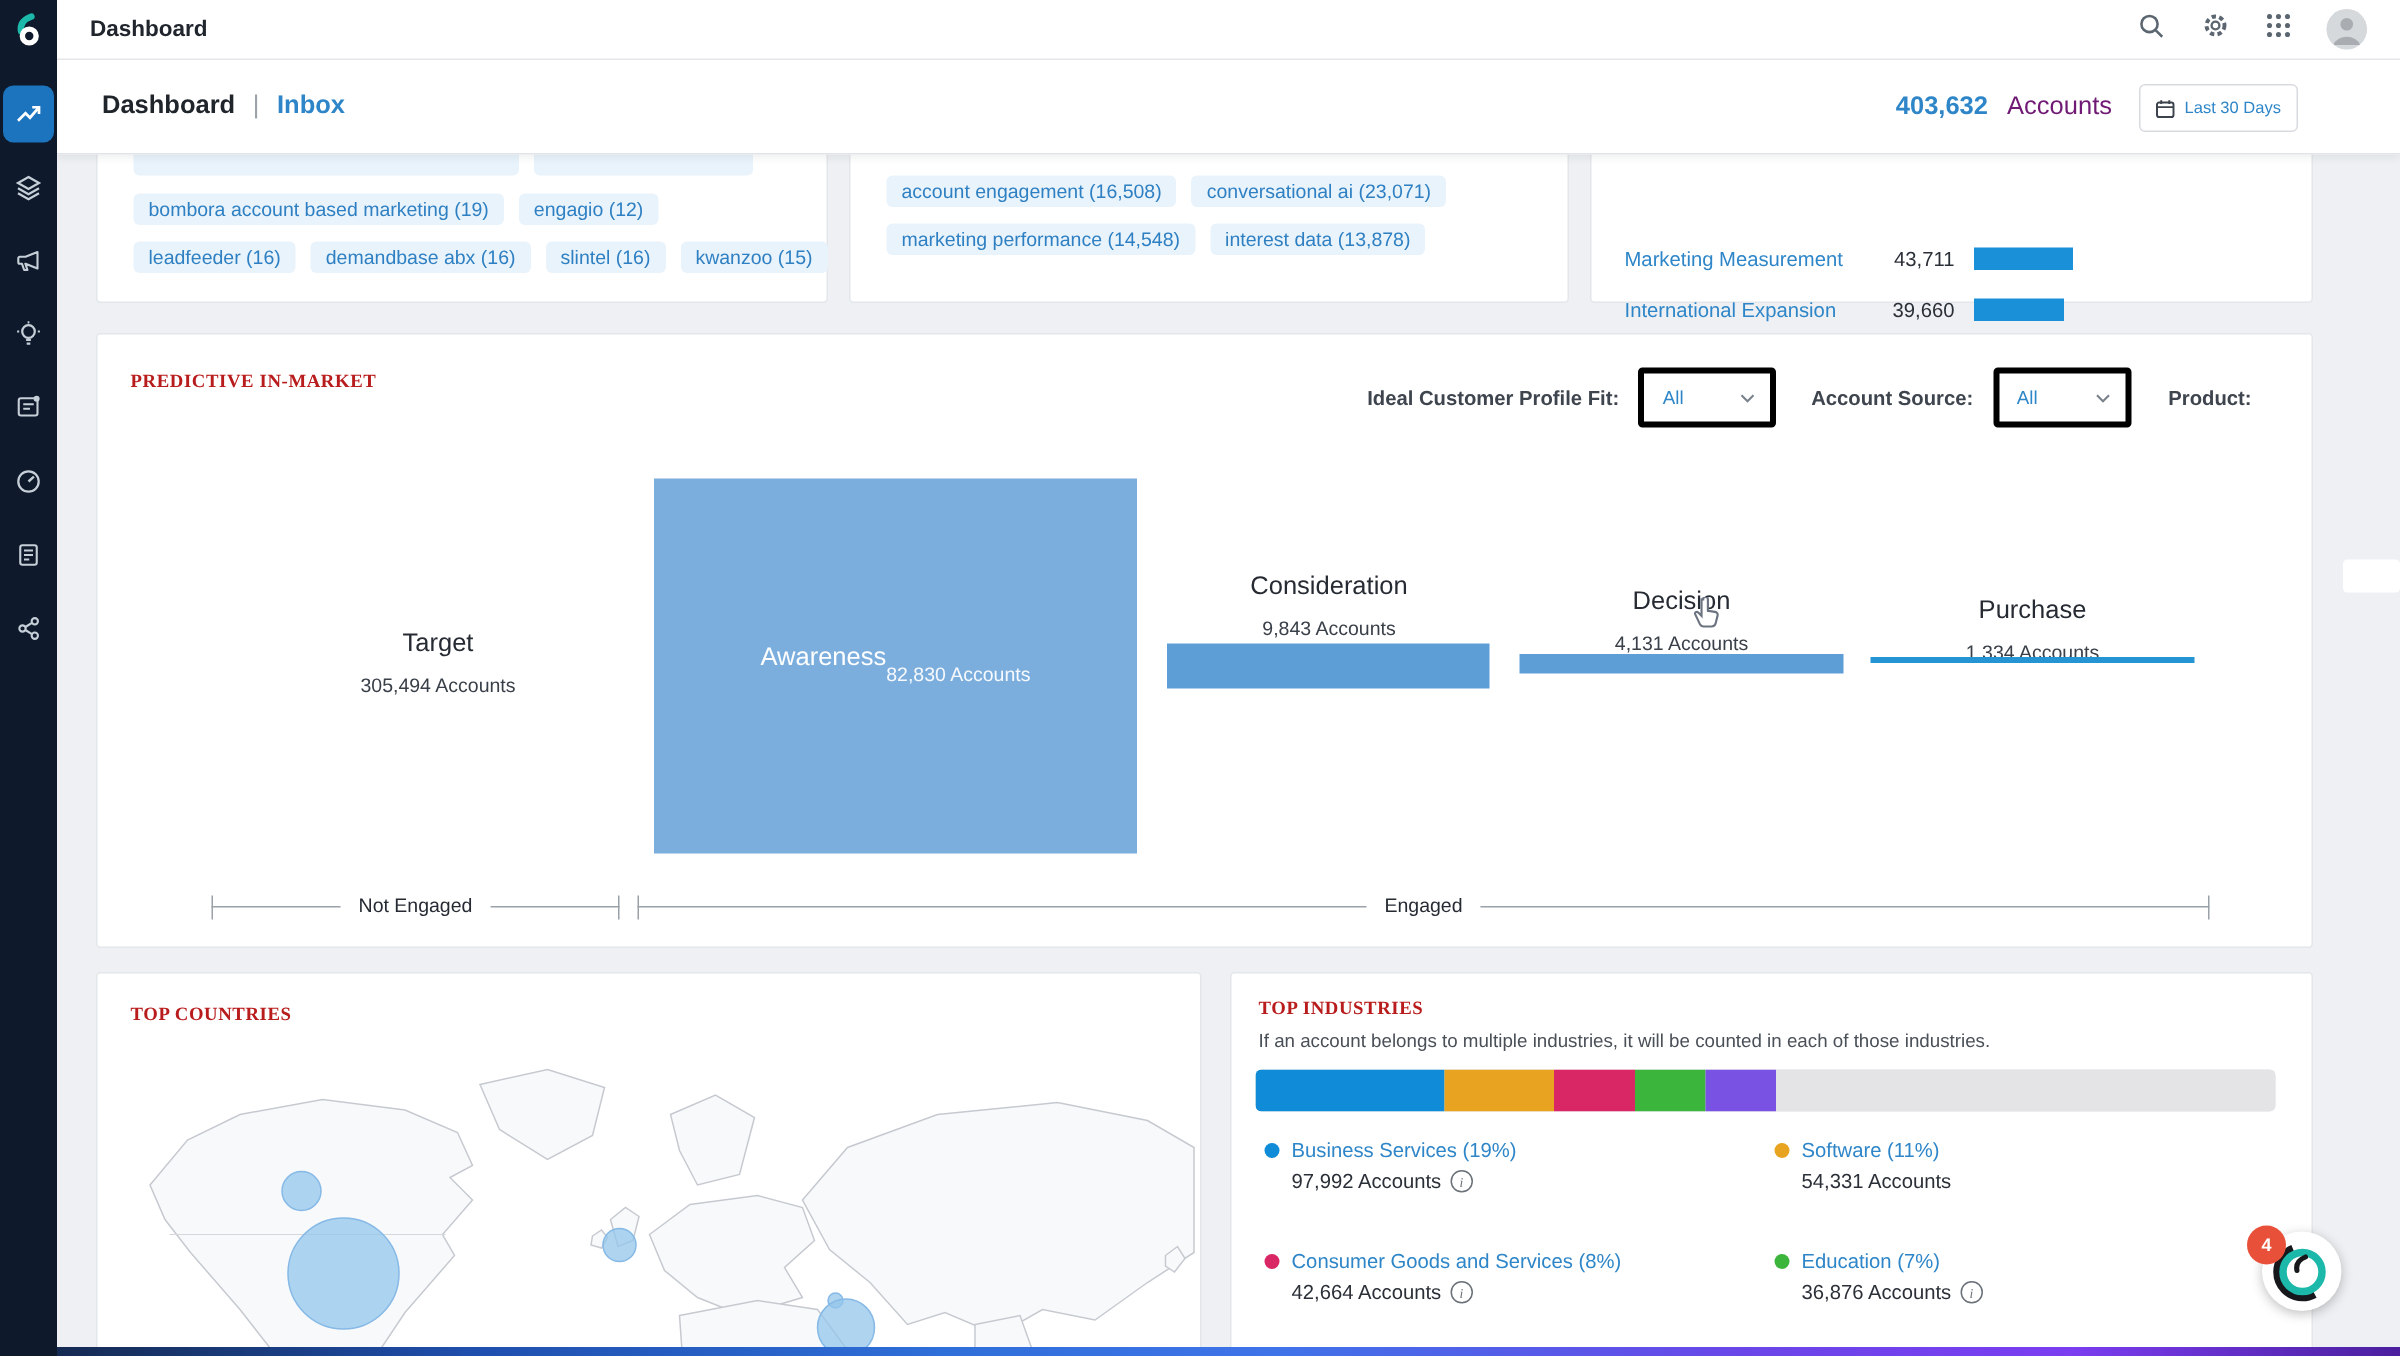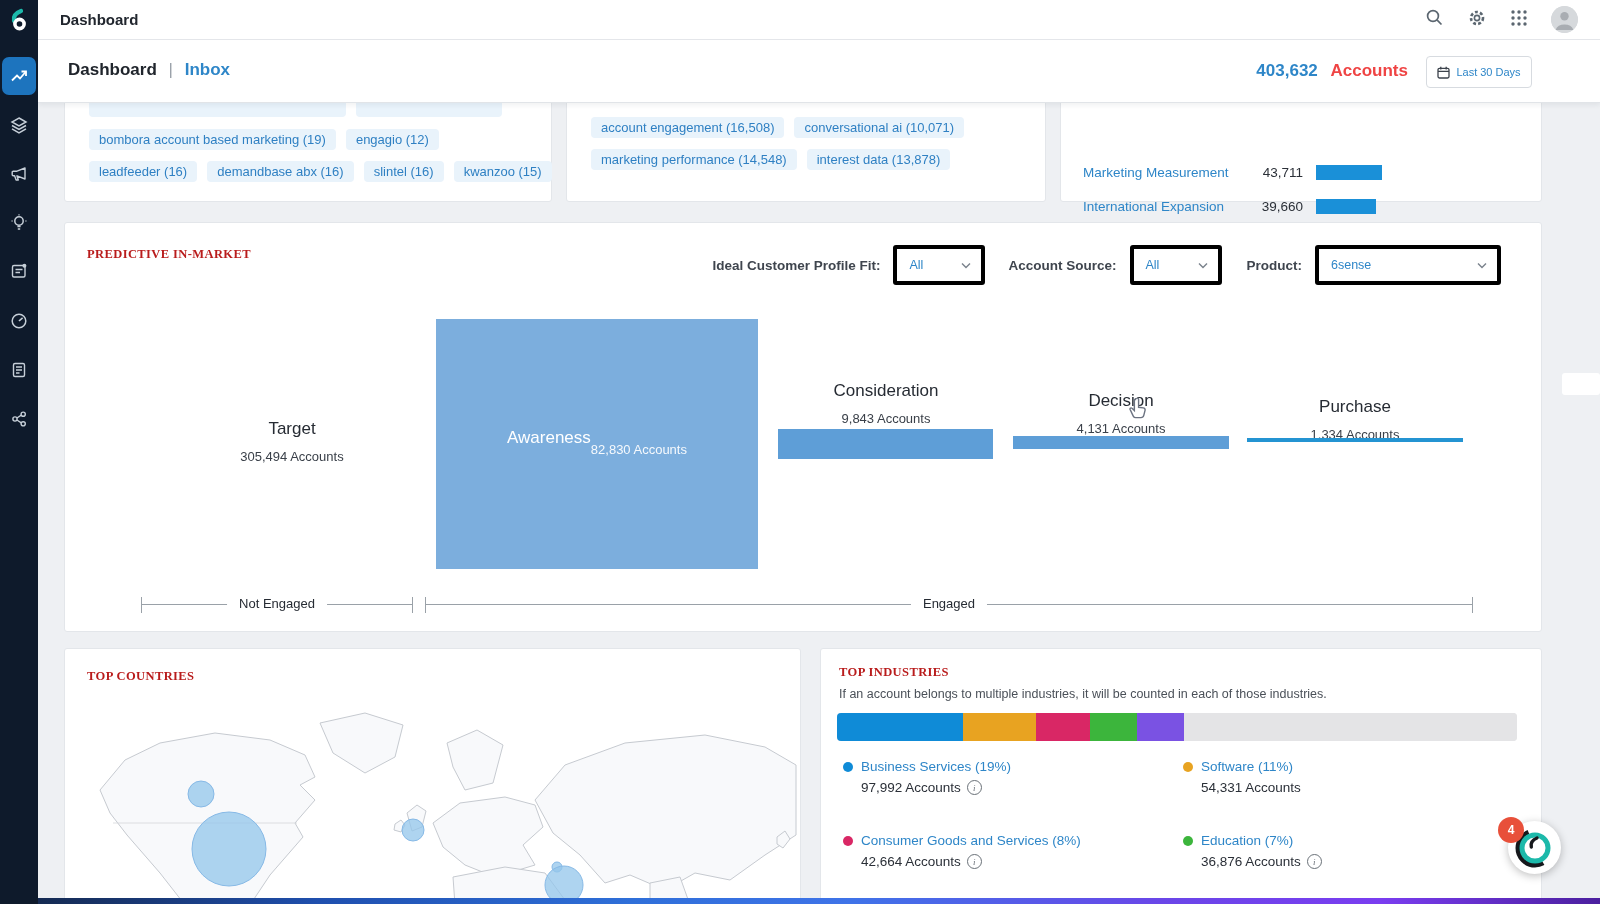--- a/index.html
+++ b/index.html
@@ -18,21 +18,21 @@
   .topbar-title{position:absolute;left:22px;top:11px;font-size:15px;font-weight:700;color:#21262e;}
   .top-icons{position:absolute;right:22px;top:6px;display:flex;align-items:center;gap:23px;}
   .avatar{width:27px;height:27px;border-radius:50%;background:#d6d9dc;overflow:hidden;}
 
   
   .subheader{position:absolute;left:38px;top:40px;width:1562px;height:62px;background:#fff;
              border-bottom:1px solid #e1e4e8;box-shadow:0 2px 5px rgba(30,40,60,.07);z-index:20;}
   .crumbs{position:absolute;left:30px;top:20px;font-size:17px;font-weight:700;}
   .crumb-main{color:#20252c;} .crumb-sep{color:#9aa1a9;font-weight:400;margin:0 7px;} .crumb-sub{color:#2e86c8;}
   .accounts-wrap{position:absolute;right:192px;top:21px;font-size:17px;}
-  .accounts-num{color:#2e86c8;font-weight:600;} .accounts-lbl{color:#ef4444;font-weight:700;margin-left:8px;}
+  .accounts-num{color:#2e86c8;font-weight:600;} .accounts-lbl{color:#701a75;font-weight:400;margin-left:8px;}
   .date-btn{position:absolute;right:68px;top:16px;width:104px;height:30px;background:#fff;border:1px solid #d7dbe0;
             border-radius:4px;display:flex;align-items:center;justify-content:center;gap:6px;
             font-size:11px;color:#2e86c8;cursor:pointer;}
 
   
   .card{position:absolute;background:#fff;border:1px solid #e3e6ea;border-radius:3px;z-index:5;}
   .card-a{left:64px;top:84px;width:486px;height:116px;}
   .card-b{left:566px;top:84px;width:478px;height:116px;}
   .card-c{left:1060px;top:84px;width:480px;height:116px;}
   .card-p{left:64px;top:222px;width:1476px;height:408px;}
@@ -240,21 +240,21 @@
       <span class="tag">leadfeeder (16)</span>
       <span class="tag">demandbase abx (16)</span>
       <span class="tag">slintel (16)</span>
       <span class="tag">kwanzoo (15)</span>
     </div>
   </div>
 
   <div class="card card-b">
     <div class="tag-row" style="top:32px">
       <span class="tag">account engagement (16,508)</span>
-      <span class="tag">conversational ai (10,071)</span>
+      <span class="tag">conversational ai (23,071)</span>
     </div>
     <div class="tag-row" style="top:64px">
       <span class="tag">marketing performance (14,548)</span>
       <span class="tag">interest data (13,878)</span>
     </div>
   </div>
 
   <div class="card card-c">
     <div class="seg-row" style="top:30px">
       <span class="seg-label">Marketing Measurement</span>
@@ -280,26 +280,20 @@
           </svg>
       </div>
       <span class="f-label" style="margin-left:10px">Account Source:</span>
       <div class="f-select sel-s">
         <span class="f-val">All</span>
         <svg width="10" height="7" viewBox="0 0 10 7">
             <polyline points="1,1.5 5,5.5 9,1.5" fill="none" stroke="#7a828c" stroke-width="1.4"></polyline>
           </svg>
       </div>
       <span class="f-label" style="margin-left:12px">Product:</span>
-      <div class="f-select sel-l">
-        <span class="f-val">6sense</span>
-        <svg width="10" height="7" viewBox="0 0 10 7">
-            <polyline points="1,1.5 5,5.5 9,1.5" fill="none" stroke="#7a828c" stroke-width="1.4"></polyline>
-          </svg>
-      </div>
     </div>
 
     <div class="stage-block" style="left:152px;top:196px">
       <div class="stage-name">Target</div>
       <div class="stage-acc">305,494 Accounts</div>
     </div>
 
     <div class="aware-box">
       <div class="stage-name">Awareness</div>
       <div class="stage-acc">82,830 Accounts</div>

